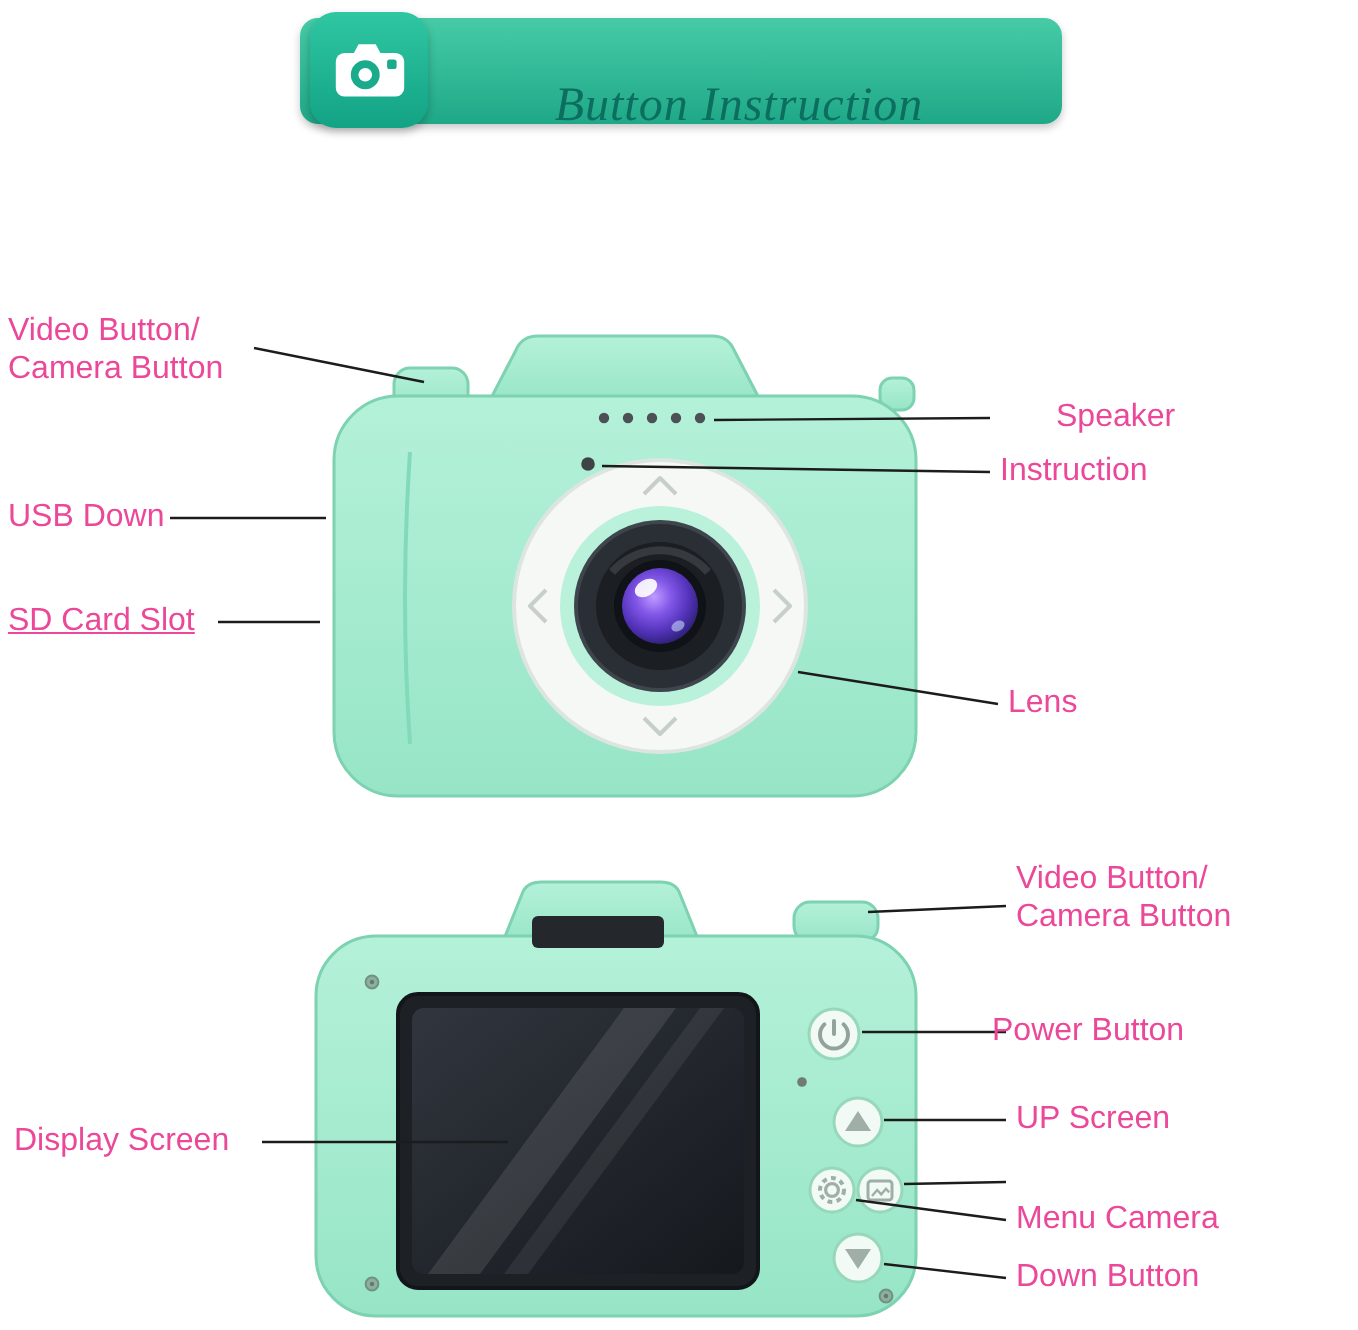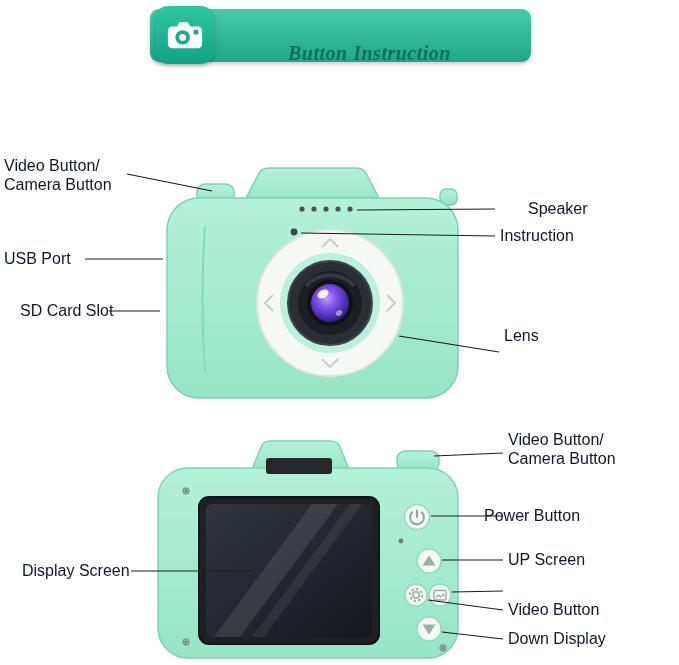--- a/index.html
+++ b/index.html
@@ -9,35 +9,35 @@
 
   .banner {
     position:absolute; left:150px; top:9px; width:381px; height:53px;
     border-radius:9px;
     background:linear-gradient(180deg, var(--banner-top,#46cba6), var(--banner-bottom,#1fa888));
     box-shadow:0 2px 4px rgba(0,0,0,.22);
     display:flex; align-items:center; justify-content:center;
     padding-left:58px;
   }
   .banner-title {
-    font-family:"Liberation Serif", serif; font-style:italic; font-weight:700;
-    font-size:20px; color:var(--banner-text,#0c6e5e); letter-spacing:.5px;
+    font-family:"Liberation Serif", serif; font-style:italic; font-weight:400;
+    font-size:24px; color:var(--banner-text,#0c6e5e); letter-spacing:.5px;
     white-space:nowrap;
     margin-top:36px;
   }
   .banner-icon {
     position:absolute; left:155px; top:6px; width:59px; height:58px;
     border-radius:13px;
     background:linear-gradient(180deg,#2fc6a2,#12a385);
     box-shadow:0 2px 4px rgba(0,0,0,.25);
     display:flex; align-items:center; justify-content:center;
   }
 
   .label {
-    position:absolute; font-size:16px; color:#0f172a;
+    position:absolute; font-size:16px; color:#ec4899;
     white-space:pre-line; line-height:1.18;
   }
   .art { position:absolute; left:0; top:0; width:679px; height:665px; }
 </style>
 </head>
 <body>
 
 <div class="page">
 
   <div class="banner">
@@ -171,27 +171,27 @@
       <line x1="503" y1="560" x2="442" y2="560"></line>
       <line x1="503" y1="591" x2="452" y2="592"></line>
       <line x1="503" y1="610" x2="428" y2="600"></line>
       <line x1="503" y1="639" x2="442" y2="632"></line>
       <line x1="131" y1="571" x2="254" y2="571"></line>
     </g>
   </svg>
 
   <div class="label" style="left:4px; top:157px;">Video Button/
 Camera Button</div>
-  <div class="label" style="left:4px; top:250px;">USB Port</div>
-  <div class="label" style="left:20px; top:302px;">SD Card Slot</div>
+  <div class="label" style="left:4px; top:250px;">USB Down</div>
+  <div class="label" style="left:4px; top:302px;text-decoration:underline;">SD Card Slot</div>
   <div class="label" style="left:528px; top:200px;">Speaker</div>
   <div class="label" style="left:500px; top:227px;">Instruction</div>
-  <div class="label" style="left:504px; top:327px;">Lens</div>
+  <div class="label" style="left:504px; top:343px;">Lens</div>
 
   <div class="label" style="left:508px; top:431px;">Video Button/
 Camera Button</div>
-  <div class="label" style="left:484px; top:507px;">Power Button</div>
+  <div class="label" style="left:496px; top:507px;">Power Button</div>
   <div class="label" style="left:508px; top:551px;">UP Screen</div>
-  <div class="label" style="left:508px; top:601px;">Video Button</div>
-  <div class="label" style="left:508px; top:630px;">Down Display</div>
-  <div class="label" style="left:22px; top:562px;">Display Screen</div>
+  <div class="label" style="left:508px; top:601px;">Menu Camera</div>
+  <div class="label" style="left:508px; top:630px;">Down Button</div>
+  <div class="label" style="left:7px; top:562px;">Display Screen</div>
 
 </div>
 
 </body></html>

